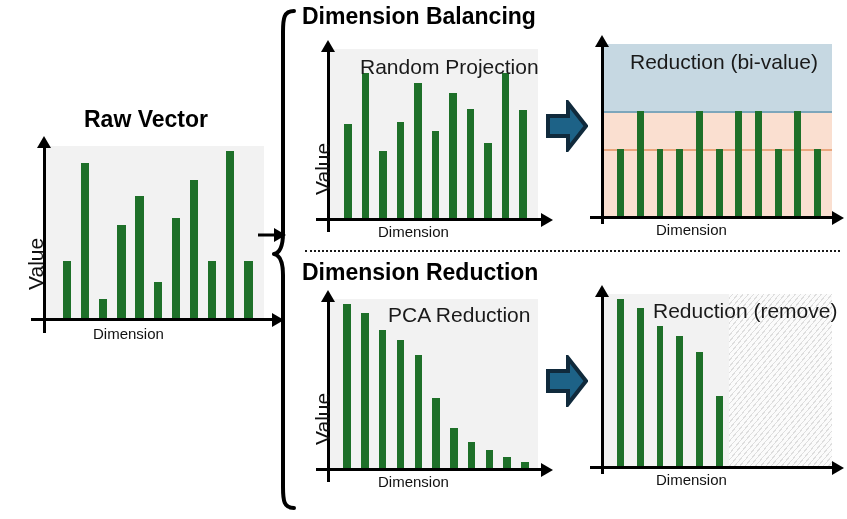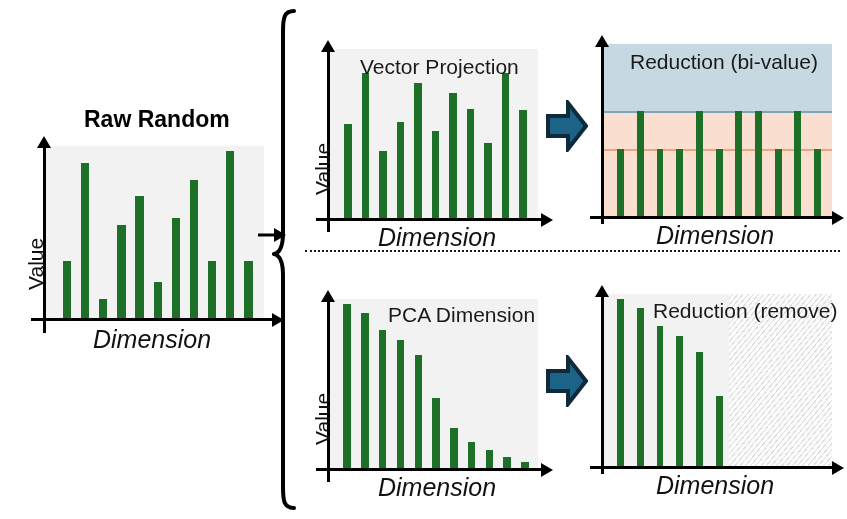--- a/index.html
+++ b/index.html
@@ -21,21 +21,21 @@
   .axis-y{position:absolute;background:#000;width:3px;}
   .axis-x{position:absolute;background:#000;height:3px;}
   .arrow-up{position:absolute;width:0;height:0;
     border-left:7px solid transparent;border-right:7px solid transparent;
     border-bottom:12px solid #000;}
   .arrow-right{position:absolute;width:0;height:0;
     border-top:7px solid transparent;border-bottom:7px solid transparent;
     border-left:12px solid #000;}
 
   .lbl{position:absolute;color:#111;white-space:nowrap;}
-  .lbl-x{font-size:25px;font-style:italic;}
+  .lbl-x{font-size:15px;}
   .lbl-y{font-size:21px;transform-origin:0 0;transform:rotate(-90deg);}
   .chart-title{position:absolute;font-size:21px;color:#1a1a1a;white-space:nowrap;}
   .section-title{position:absolute;font-size:23px;font-weight:bold;color:#000;white-space:nowrap;}
   .big-title{position:absolute;font-size:23px;font-weight:bold;color:#000;white-space:nowrap;}
 
   
   .band-blue{position:absolute;left:0;right:0;background:#c6d8e2;}
   .band-peach{position:absolute;left:0;right:0;background:#fadfd0;}
   .refline{position:absolute;left:0;right:0;height:2px;}
   .refline.top{background:#7da6bb;}
@@ -57,21 +57,21 @@
 
   
   .rawout{position:absolute;}
 </style>
 </head>
 <body>
 
 <div class="stage">
 
   <div>
-    <div class="big-title" style="left:84px;top:106px;">Raw Random</div>
+    <div class="big-title" style="left:84px;top:106px;">Raw Vector</div>
 
     <div class="chart" id="c-raw" style="left:46px;top:146px;width:218px;height:172px;">
       <div class="plot">
         <div class="bars" id="bars-raw">
             <div class="bar" style="left: 7.75909%; width: 3.8%; height: 33%; background: rgb(30, 112, 41);"></div>
             <div class="bar" style="left: 16.0773%; width: 3.8%; height: 90%; background: rgb(30, 112, 41);"></div>
             <div class="bar" style="left: 24.3955%; width: 3.8%; height: 11%; background: rgb(30, 112, 41);"></div>
             <div class="bar" style="left: 32.7136%; width: 3.8%; height: 54%; background: rgb(30, 112, 41);"></div>
             <div class="bar" style="left: 41.0318%; width: 3.8%; height: 71%; background: rgb(30, 112, 41);"></div>
             <div class="bar" style="left: 49.35%; width: 3.8%; height: 21%; background: rgb(30, 112, 41);"></div>
@@ -100,40 +100,41 @@
     </svg>
   </div>
 
   <div class="brace" style="left:272px;top:8px;">
     <svg width="26" height="503" viewBox="0 0 26 503" preserveAspectRatio="none">
       <path d="M22,3 C12,3 11,10 11,24 L11,225 C11,240 7,245 2,246 C7,247 11,252 11,267 L11,479
                C11,493 12,500 22,500" fill="none" stroke="#000" stroke-width="4" stroke-linecap="round" stroke-linejoin="round"></path>
     </svg>
   </div>
 
+  <div class="section-title" style="left:302px;top:3px;">Dimension Balancing</div>
 
   <div>
     <div class="chart" id="c-rp" style="left:330px;top:49px;width:208px;height:170px;">
       <div class="plot">
         <div class="bars" id="bars-rp">
             <div class="bar" style="left: 6.90455%; width: 3.6%; height: 56%; background: rgb(30, 112, 41);"></div>
             <div class="bar" style="left: 15.3136%; width: 3.6%; height: 86%; background: rgb(30, 112, 41);"></div>
             <div class="bar" style="left: 23.7227%; width: 3.6%; height: 40%; background: rgb(30, 112, 41);"></div>
             <div class="bar" style="left: 32.1318%; width: 3.6%; height: 57%; background: rgb(30, 112, 41);"></div>
             <div class="bar" style="left: 40.5409%; width: 3.6%; height: 80%; background: rgb(30, 112, 41);"></div>
             <div class="bar" style="left: 48.95%; width: 3.6%; height: 52%; background: rgb(30, 112, 41);"></div>
             <div class="bar" style="left: 57.3591%; width: 3.6%; height: 74%; background: rgb(30, 112, 41);"></div>
             <div class="bar" style="left: 65.7682%; width: 3.6%; height: 65%; background: rgb(30, 112, 41);"></div>
             <div class="bar" style="left: 74.1773%; width: 3.6%; height: 45%; background: rgb(30, 112, 41);"></div>
             <div class="bar" style="left: 82.5864%; width: 3.6%; height: 86%; background: rgb(30, 112, 41);"></div>
             <div class="bar" style="left: 90.9955%; width: 3.6%; height: 64%; background: rgb(30, 112, 41);"></div>
           </div>
       </div>
     </div>
-    <div class="chart-title" style="left:360px;top:55px;">Vector Projection</div>
+    <div class="chart-title" style="left:360px;top:55px;">Random Projection</div>
 
     <div class="axis-y" style="left:327px;top:50px;height:182px;"></div>
     <div class="arrow-up" style="left:321px;top:40px;"></div>
     <div class="axis-x" style="left:316px;top:218px;width:228px;"></div>
     <div class="arrow-right" style="left:541px;top:213px;"></div>
 
     <div class="lbl lbl-x" style="left:378px;top:223px;">Dimension</div>
     <div class="lbl lbl-y" style="left:311px;top:195px;">Value</div>
   </div>
 
@@ -170,40 +171,41 @@
     <div class="axis-y" style="left:601px;top:45px;height:179px;"></div>
     <div class="arrow-up" style="left:595px;top:35px;"></div>
     <div class="axis-x" style="left:590px;top:216px;width:245px;"></div>
     <div class="arrow-right" style="left:832px;top:211px;"></div>
 
     <div class="lbl lbl-x" style="left:656px;top:221px;">Dimension</div>
   </div>
 
   <div class="divider" style="left:305px;top:250px;width:535px;"></div>
 
+  <div class="section-title" style="left:302px;top:259px;">Dimension Reduction</div>
 
   <div>
     <div class="chart" id="c-pca" style="left:330px;top:299px;width:208px;height:170px;">
       <div class="plot">
         <div class="bars" id="bars-pca">
             <div class="bar" style="left: 6.47273%; width: 3.6%; height: 97%; background: rgb(30, 112, 41);"></div>
             <div class="bar" style="left: 15.0182%; width: 3.6%; height: 92%; background: rgb(30, 112, 41);"></div>
             <div class="bar" style="left: 23.5636%; width: 3.6%; height: 82%; background: rgb(30, 112, 41);"></div>
             <div class="bar" style="left: 32.1091%; width: 3.6%; height: 76%; background: rgb(30, 112, 41);"></div>
             <div class="bar" style="left: 40.6545%; width: 3.6%; height: 67%; background: rgb(30, 112, 41);"></div>
             <div class="bar" style="left: 49.2%; width: 3.6%; height: 42%; background: rgb(30, 112, 41);"></div>
             <div class="bar" style="left: 57.7455%; width: 3.6%; height: 24%; background: rgb(30, 112, 41);"></div>
             <div class="bar" style="left: 66.2909%; width: 3.6%; height: 16%; background: rgb(30, 112, 41);"></div>
             <div class="bar" style="left: 74.8364%; width: 3.6%; height: 11%; background: rgb(30, 112, 41);"></div>
             <div class="bar" style="left: 83.3818%; width: 3.6%; height: 7%; background: rgb(30, 112, 41);"></div>
             <div class="bar" style="left: 91.9273%; width: 3.6%; height: 4%; background: rgb(30, 112, 41);"></div>
           </div>
       </div>
     </div>
-    <div class="chart-title" style="left:388px;top:303px;">PCA Dimension</div>
+    <div class="chart-title" style="left:388px;top:303px;">PCA Reduction</div>
 
     <div class="axis-y" style="left:327px;top:300px;height:182px;"></div>
     <div class="arrow-up" style="left:321px;top:290px;"></div>
     <div class="axis-x" style="left:316px;top:468px;width:228px;"></div>
     <div class="arrow-right" style="left:541px;top:463px;"></div>
 
     <div class="lbl lbl-x" style="left:378px;top:473px;">Dimension</div>
     <div class="lbl lbl-y" style="left:311px;top:445px;">Value</div>
   </div>
 

